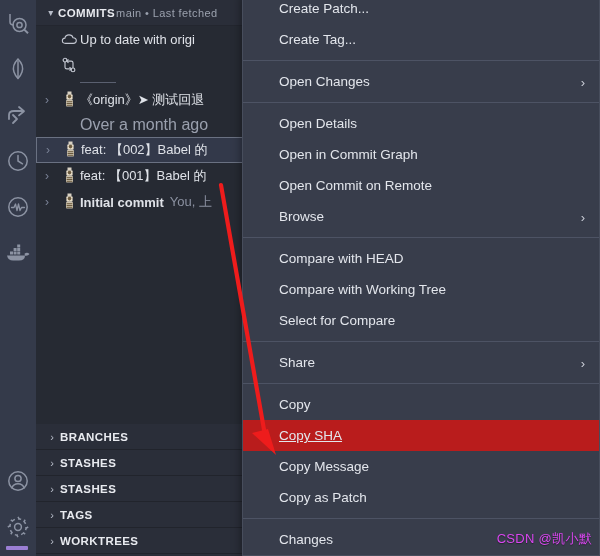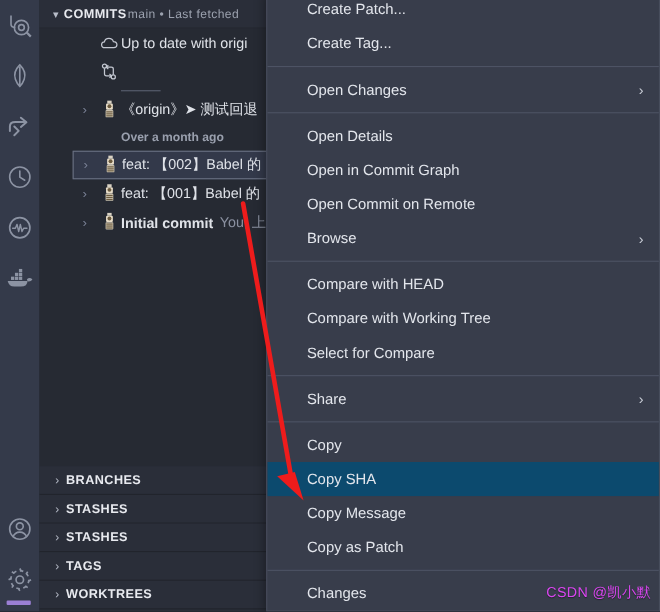--- a/index.html
+++ b/index.html
@@ -68,21 +68,20 @@
   .section-desc {
     margin-left: 1px; color: #9ba1ae; font-size: 11px;
     font-weight: normal; white-space: nowrap; overflow: hidden;
   }
 
   #commits-body {
     position: absolute; left: 0; top: 26px;
     width: 264px; height: 398px;
     background: #262a33;
     overflow: hidden;
-    padding-left: 30px;
   }
 
   .tree-row {
     position: relative;
     height: 26px;
     display: flex; align-items: center;
     white-space: nowrap;
     font-size: 13px;
     color: #dfe2e8;
   }
@@ -96,21 +95,21 @@
     width: 22px; flex: none;
     display: flex; align-items: center; justify-content: center;
     color: #b6bac4;
   }
   .row-label { overflow: hidden; text-overflow: clip; }
   .row-meta { color: #8a90a0; margin-left: 6px; }
   .grouplabel {
     height: 24px;
     display: flex; align-items: center;
     padding-left: 44px;
-    font-size: 11px; color: #9aa0ae; font-weight: bold;
+    font-size: 16px; color: #9aa0ae;
   }
   .separator-line {
     margin: 4px 0 4px 44px;
     width: 36px; height: 1px; background: #5a6070;
   }
   .tree-row.selected {
     border: 1px solid #6a7182;
     background: #33394a;
   }
   .bold { font-weight: bold; }
@@ -145,21 +144,21 @@
     font-size: 13.5px;
     overflow: hidden;
   }
   .ctx-item {
     position: relative;
     height: 31px;
     display: flex; align-items: center;
     padding-left: 36px; padding-right: 14px;
     white-space: nowrap;
   }
-  .ctx-item.highlight { background: #0c4a6e; }
+  .ctx-item.highlight { background: #b91c1c; text-decoration: underline; }
   .ctx-item .submenu-chev {
     position: absolute; right: 14px; top: 50%;
     transform: translateY(-50%);
     color: #c9cdd6; font-size: 13px;
   }
   .ctx-sep {
     height: 1px; background: #4d5364;
     margin: 5px 0;
   }
 

